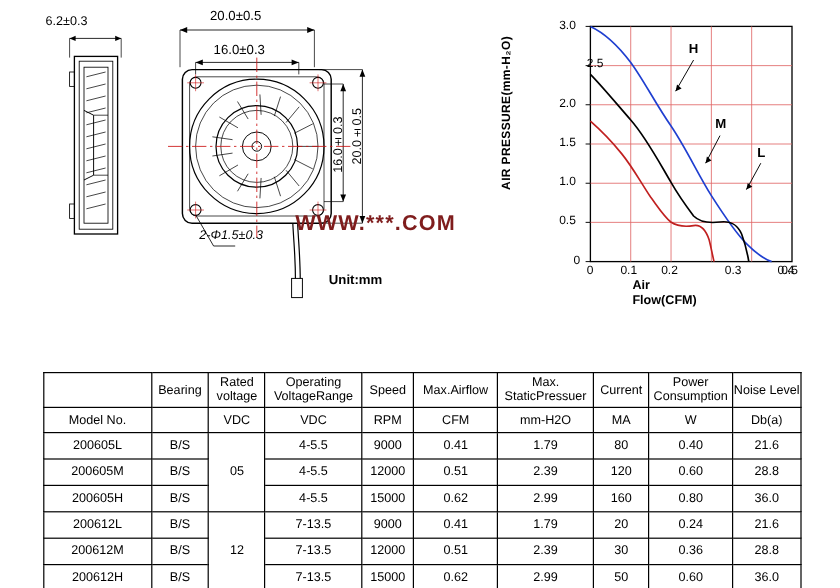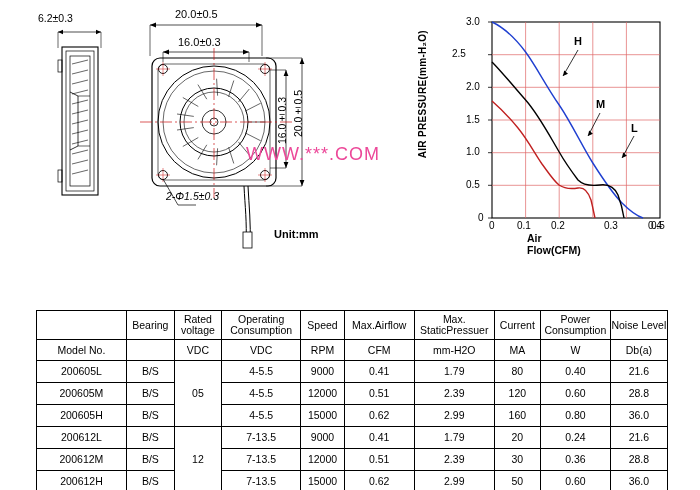--- a/index.html
+++ b/index.html
@@ -23,24 +23,24 @@
   svg.layer {
     position: absolute;
     left: 0;
     top: 0;
     width: 700px;
     height: 490px;
   }
   .watermark {
     position: absolute;
     left: 246px;
-    top: 144px;
+    top: 176px;
     font-size: 18px;
-    font-weight: normal;
-    color: #ec4899;
+    font-weight: bold;
+    color: #7f1d1d;
     letter-spacing: 1px;
     white-space: nowrap;
     font-family: "Liberation Sans", sans-serif;
   }
   
   table.spec {
     position: absolute;
     left: 36px;
     top: 310px;
     border-collapse: collapse;
@@ -238,21 +238,21 @@
   <div style="position:absolute;left:292px;top:90px;font-size:10.5px;writing-mode:vertical-rl;transform:rotate(180deg);">20.0±0.5</div>
   <div style="position:absolute;left:166px;top:190px;font-size:10.5px;font-style:italic;">2-Φ1.5±0.3</div>
   <div style="position:absolute;left:274px;top:228px;font-size:11px;font-weight:bold;">Unit:mm</div>
 
   <div class="watermark">WWW.***.COM</div>
 
   <div style="position:absolute;left:417px;top:30px;font-size:10px;font-weight:bold;writing-mode:vertical-rl;transform:rotate(180deg);letter-spacing:0.3px;">AIR PRESSURE(mm-H₂O)</div>
   <div style="position:absolute;left:527px;top:232px;font-size:10.5px;font-weight:bold;">Air  Flow(CFM)</div>
 
   <div style="position:absolute;left:466px;top:16px;font-size:10px;">3.0</div>
-  <div style="position:absolute;left:452px;top:48px;font-size:10px;">2.5</div>
+  <div style="position:absolute;left:489px;top:48px;font-size:10px;">2.5</div>
   <div style="position:absolute;left:466px;top:81px;font-size:10px;">2.0</div>
   <div style="position:absolute;left:466px;top:114px;font-size:10px;">1.5</div>
   <div style="position:absolute;left:466px;top:146px;font-size:10px;">1.0</div>
   <div style="position:absolute;left:466px;top:179px;font-size:10px;">0.5</div>
   <div style="position:absolute;left:478px;top:212px;font-size:10px;">0</div>
 
   <div style="position:absolute;left:489px;top:220px;font-size:10px;">0</div>
   <div style="position:absolute;left:517px;top:220px;font-size:10px;">0.1</div>
   <div style="position:absolute;left:551px;top:220px;font-size:10px;">0.2</div>
   <div style="position:absolute;left:584px;top:220px;font-size:10px;padding-left:20px;">0.3</div>
@@ -264,21 +264,21 @@
   <div style="position:absolute;left:631px;top:122px;font-size:11px;font-weight:bold;">L</div>
 
   <table class="spec">
     <tbody>
       <tr class="hdrrow">
         <td class="modelcol hdr"></td>
         <td class="hdr" style="width:52px">Bearing</td>
         <td class="hdr" style="width:52px">Rated
 voltage</td>
         <td class="hdr" style="width:86px">Operating
-Consumption</td>
+VoltageRange</td>
         <td class="hdr" style="width:48px">Speed</td>
         <td class="hdr" style="width:76px">Max.Airflow</td>
         <td class="hdr" style="width:84px">Max.
 StaticPressuer</td>
         <td class="hdr" style="width:50px">Current</td>
         <td class="hdr" style="width:72px">Power
 Consumption</td>
         <td class="hdr" style="width:70px">Noise Level</td>
       </tr>
       <tr class="unitrow">

